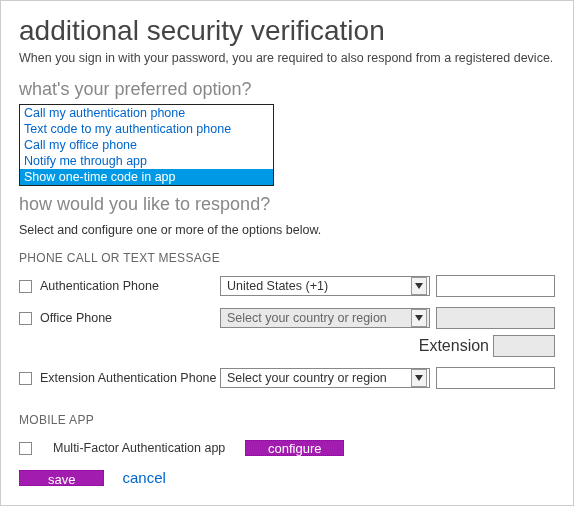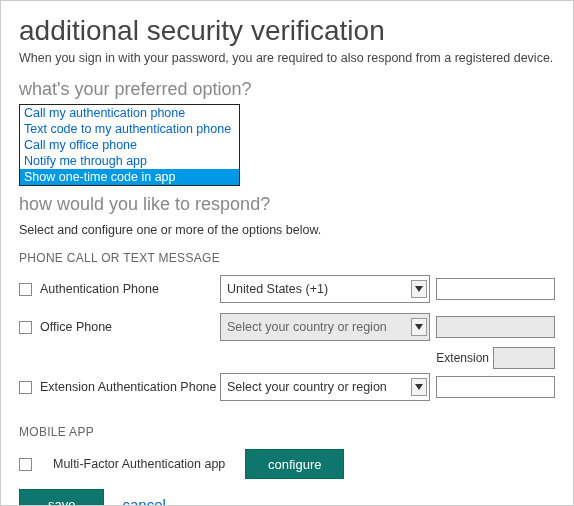--- a/index.html
+++ b/index.html
@@ -27,21 +27,21 @@
   }
   .section-q {
     font-size: 18px;
     font-weight: 300;
     color: #888;
     margin-bottom: 4px;
   }
   .section-q.extra { margin-top: 8px; }
   .listbox {
     border: 1px solid #222;
-    width: 221px;
+    width: 255px;
     background: #fff;
     font-size: 12.5px;
   }
   .listbox .opt {
     padding: 0 4px;
     color: #0066cc;
     line-height: 16px;
     cursor: pointer;
   }
   .listbox .opt.sel {
@@ -78,21 +78,21 @@
     color: #333;
     flex: 0 0 auto;
   }
   .col-label { width: 195px; display:flex; align-items:center; gap:8px;}
   .sel-box {
     display: flex;
     align-items: center;
     justify-content: space-between;
     border: 1px solid #888;
     background: #fff;
-    height: 28px;
+    height: 20px;
     padding: 0 2px 0 6px;
     font-size: 12.5px;
     color: #333;
     width: 210px;
     flex: 0 0 auto;
   }
   .sel-box.disabled, .txt.disabled { background: #e9e9e9; color:#666; }
   .sel-box .arrow {
     width: 16px; height: 18px;
     border: 1px solid #999;
@@ -102,29 +102,29 @@
   }
   .txt {
     border: 1px solid #888;
     background: #fff;
     height: 22px;
     flex: 1 1 auto;
     min-width: 60px;
   }
   .ext-row {
     display:flex; justify-content:flex-end; align-items:center;
-    gap:4px; margin: -4px 0 4px;
-    font-size:12px; color:#333;
+    gap:4px; margin: -4px 0 10px;
+    font-size:16px; color:#333;
   }
   .ext-row .txt { flex:0 0 62px; background:#e9e9e9;}
   .btn {
-    background: #0f766e;
+    background: #a21caf;
     color: #fff;
     border: none;
-    height: 30px;
+    height: 16px;
     padding: 0 22px;
     font-size: 13px;
     cursor: pointer;
     border: 1px dotted rgba(0,0,0,0.25);
   }
   .btn.save { padding: 1px 28px; }
   .actions { display:flex; align-items:center; gap:18px; margin-top:8px;}
   .link {
     color: #0066cc;
     font-size: 15px;

